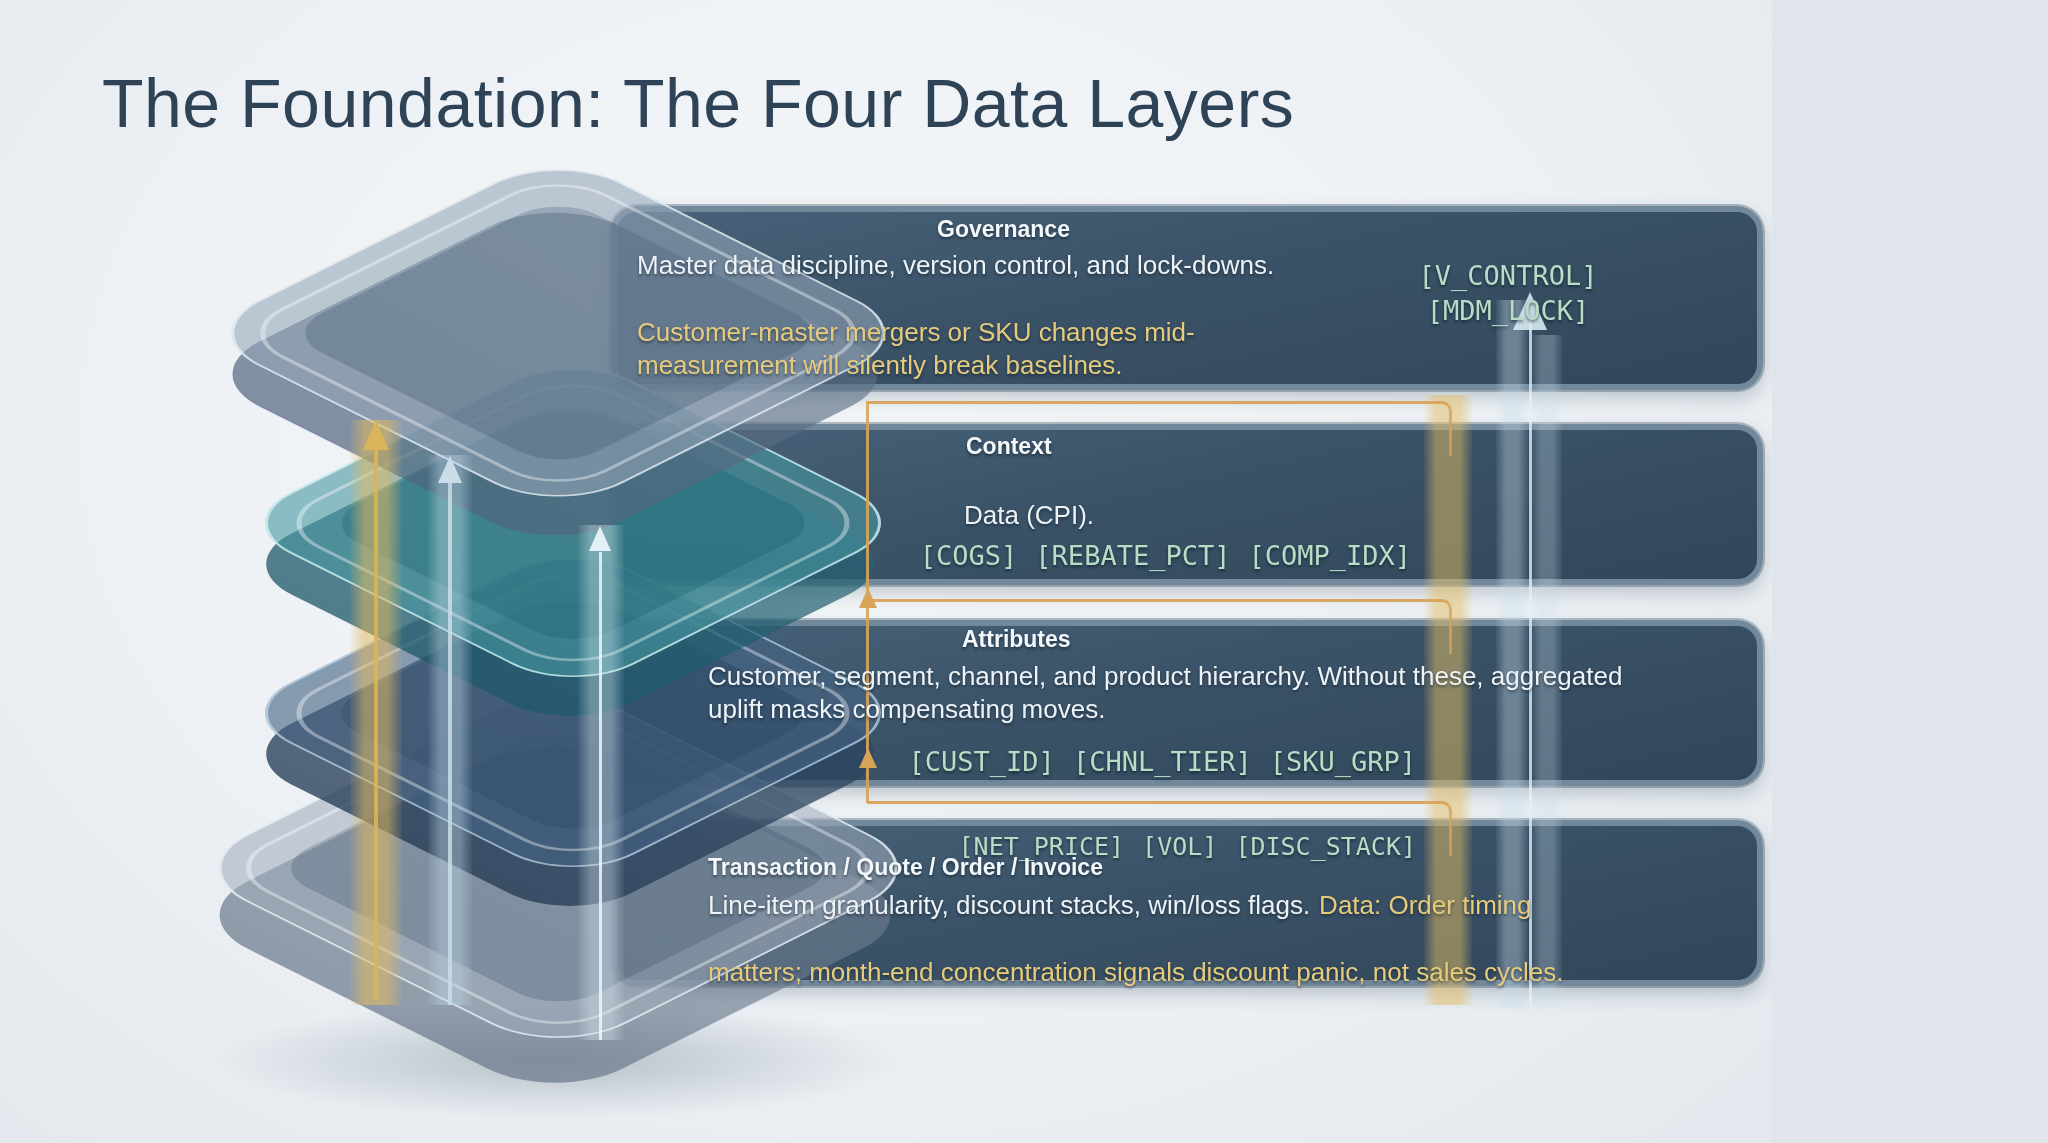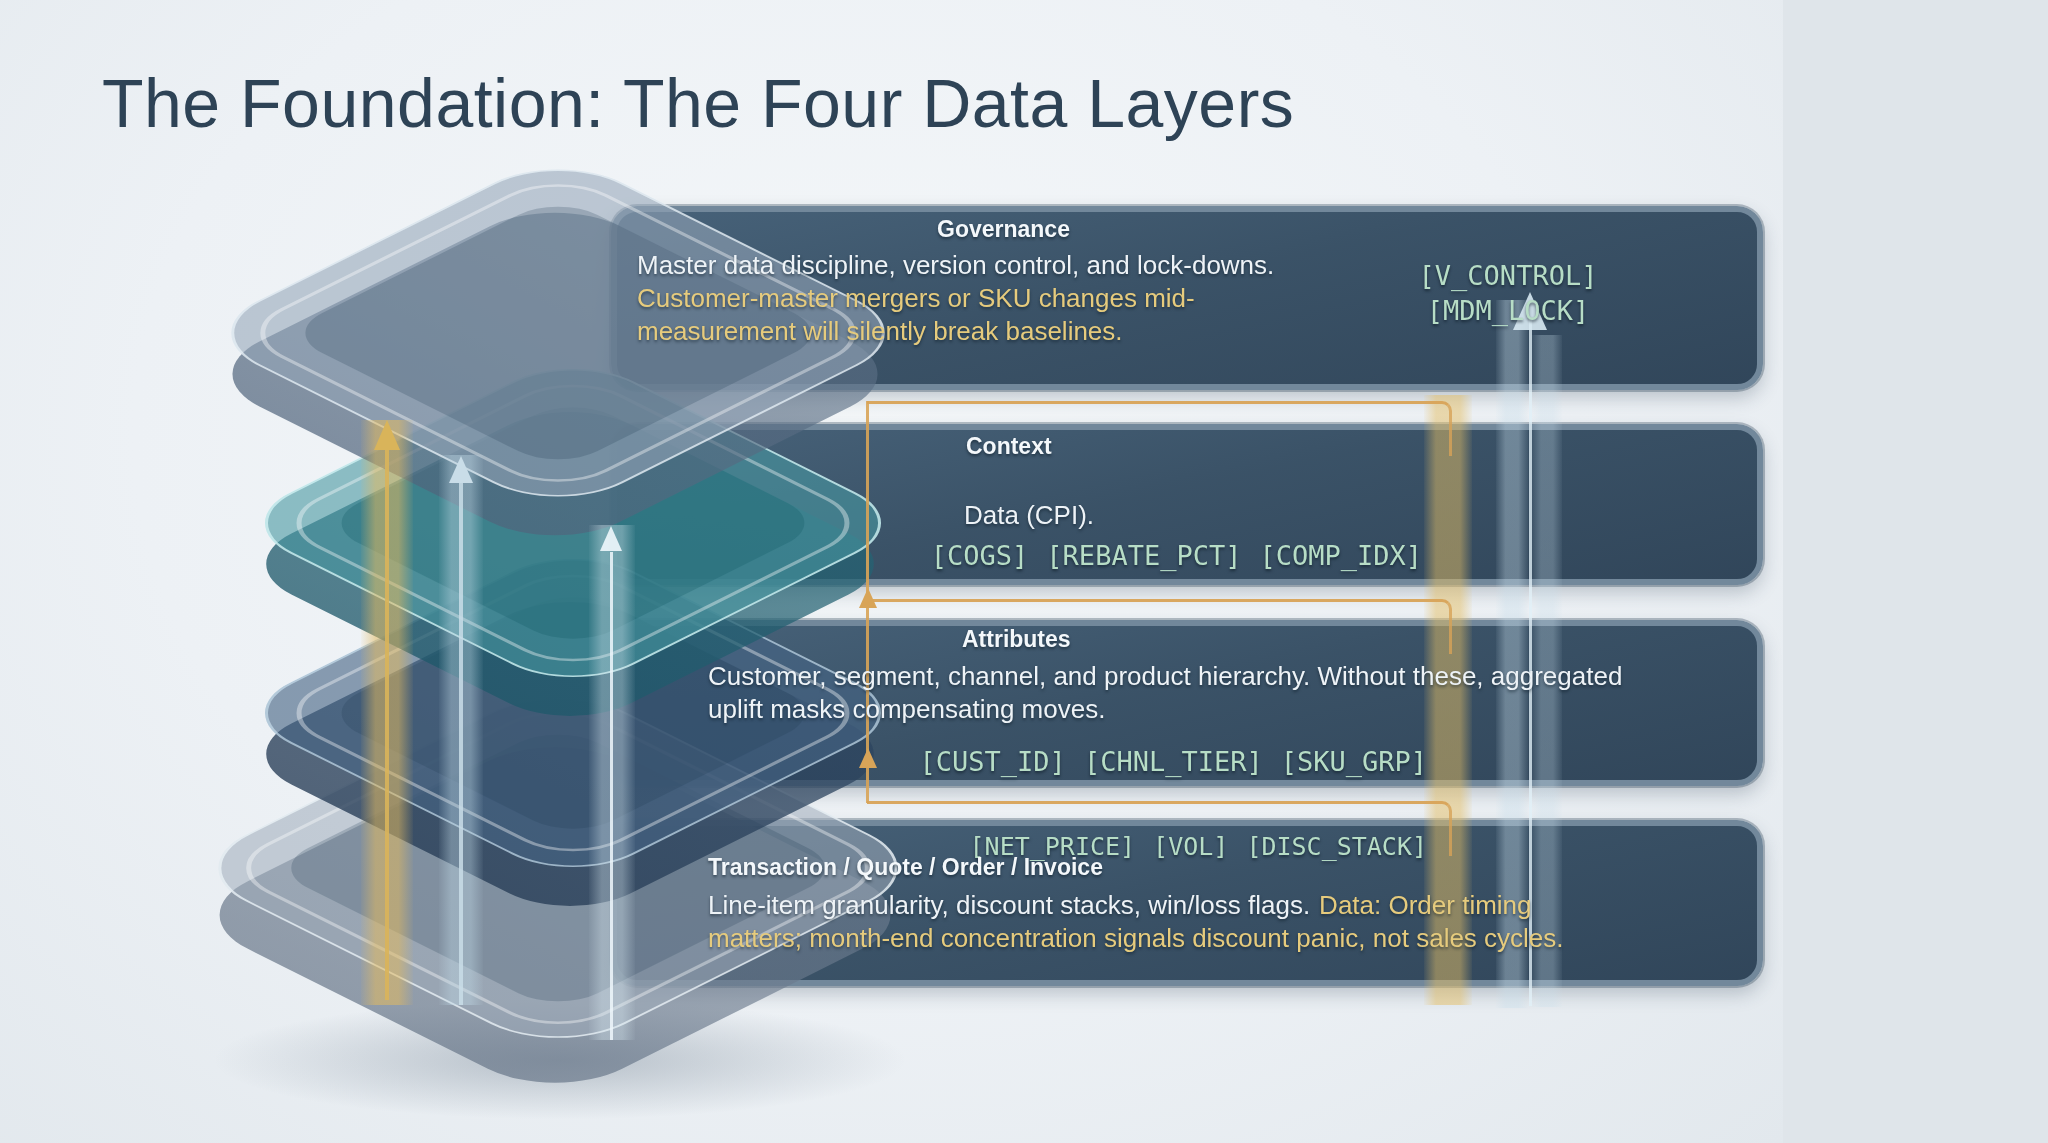--- a/index.html
+++ b/index.html
@@ -1,20 +1,19 @@
 <!DOCTYPE html>
 <html><head>
 <meta charset="utf-8">
 <style>
   html,body{margin:0;padding:0;background:#dfe5ea;}
   .stage{
     position:relative;width:1772px;height:1143px;overflow:hidden;
     font-family:"Liberation Sans",sans-serif;
     background:radial-gradient(ellipse at 48% 38%, #f4f7f9 0%, #edf1f5 55%, #e2e8ed 100%);
-    padding-left:11px;
   }
   
   .page-title{
     position:absolute;left:102px;top:64px;
     font-size:68px;font-weight:500;color:#2e4356;letter-spacing:.5px;white-space:nowrap;
   }
   
   .panel{
     position:absolute;left:611px;width:1152px;box-sizing:border-box;
     background:linear-gradient(168deg, rgba(64,92,116,.96) 0%, rgba(47,72,94,.94) 45%, rgba(39,61,82,.95) 100%);
@@ -56,21 +55,21 @@
   .overlayer{position:absolute;inset:0;z-index:30;pointer-events:none;}
   .conn{
     position:absolute;left:867px;width:582px;height:52px;
     border-top:3px solid rgba(216,164,88,.95);border-right:3px solid rgba(216,164,88,.8);
     border-top-right-radius:10px;
   }
   
   .txt{position:absolute;z-index:40;white-space:nowrap;}
   .ptitle{font-size:23px;font-weight:700;color:#f4f8fb;text-shadow:0 2px 3px rgba(8,22,32,.55);}
   .pbody{font-size:26px;color:#eef3f7;text-shadow:0 2px 3px rgba(8,22,32,.5);}
-  .note{color:#e6cb7d;}
+  .note{color:#e6cb7d;margin-top:34px;}
   .tags{font-family:"DejaVu Sans Mono","Liberation Mono",monospace;font-size:27px;color:#b7ddc6;
         text-shadow:0 2px 3px rgba(8,22,32,.6);display:flex;gap:18px;}
   .tags-sm{font-size:25px;gap:18px;}
   .tagcol{font-family:"DejaVu Sans Mono","Liberation Mono",monospace;font-size:27px;color:#b7ddc6;
         text-shadow:0 2px 3px rgba(8,22,32,.6);text-align:center;line-height:35px;}
   .gap-left{margin-left:9px;}
 </style>
 </head>
 <body>
 

